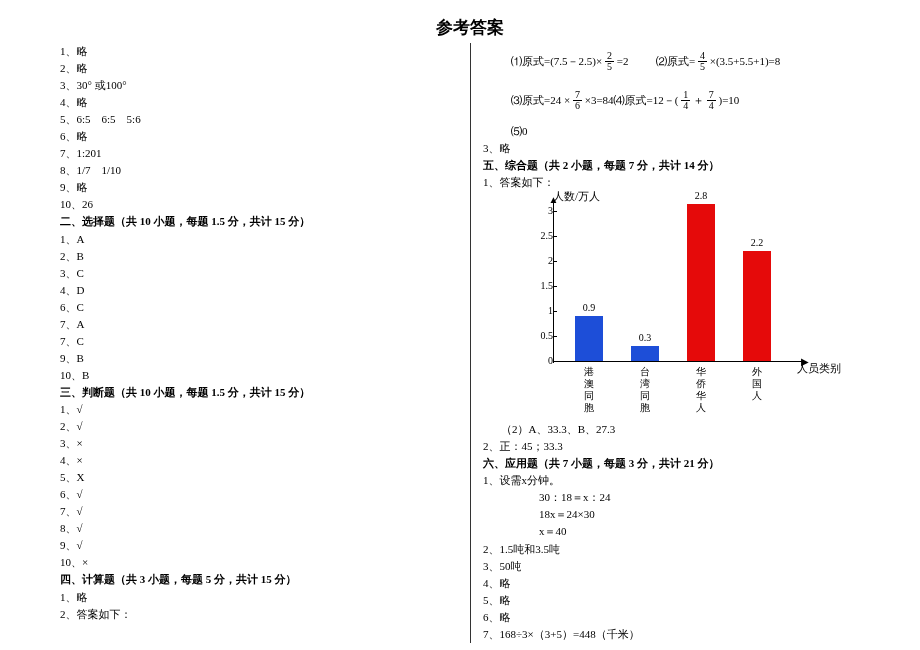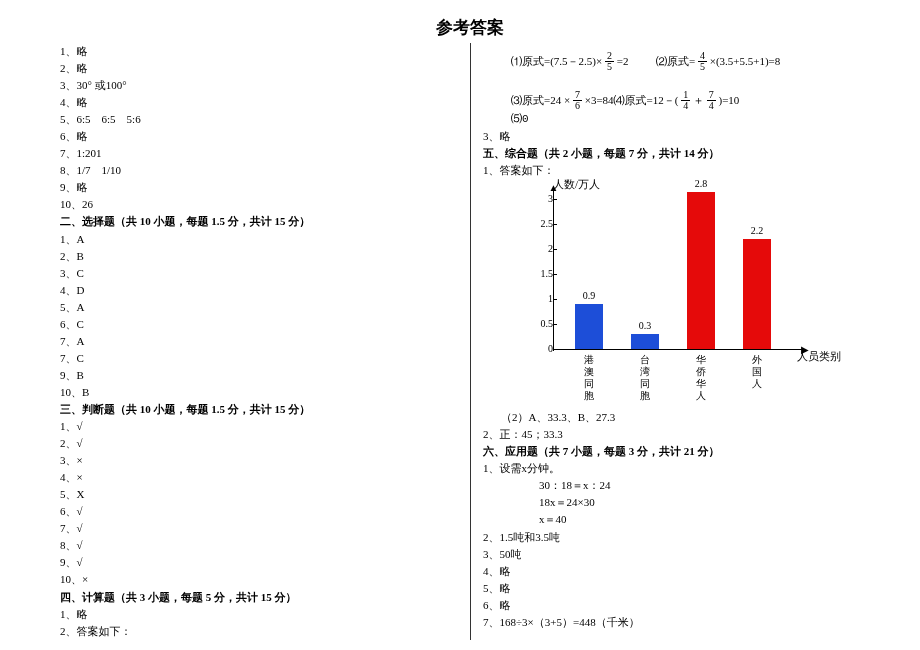--- a/index.html
+++ b/index.html
@@ -101,21 +101,20 @@
       <div class="line">7、1:201</div>
       <div class="line" style="white-space:pre;">8、1/7    1/10</div>
       <div class="line">9、略</div>
       <div class="line">10、26</div>
 
       <div class="line sect">二、选择题（共 10 小题，每题 1.5 分，共计 15 分）</div>
       <div class="line">1、A</div>
       <div class="line">2、B</div>
       <div class="line">3、C</div>
       <div class="line">4、D</div>
-      <div class="line">5、A</div>
       <div class="line">6、C</div>
       <div class="line">7、A</div>
       <div class="line">7、C</div>
       <div class="line">9、B</div>
       <div class="line">10、B</div>
 
       <div class="line sect">三、判断题（共 10 小题，每题 1.5 分，共计 15 分）</div>
       <div class="line">1、√</div>
       <div class="line">2、√</div>
       <div class="line">3、×</div>
@@ -147,21 +146,21 @@
       <div class="line" style="padding-left:28px; margin-top:18px;">
         <span class="eq">⑶原式=24 ×</span>
         <span class="frac"><span class="n">7</span><span class="d">6</span></span>
         <span class="eq">×3=84</span><span class="eq">⑷原式=12－(</span>
         <span class="frac"><span class="n">1</span><span class="d">4</span></span>
         <span class="eq">＋</span>
         <span class="frac"><span class="n">7</span><span class="d">4</span></span>
         <span class="eq">)=10</span>
       </div>
 
-      <div class="line" style="padding-left:28px; margin-top:0;font-family:Liberation Mono, monospace;">⑸0</div>
+      <div class="line" style="padding-left:28px; margin-top:12px;">⑸0</div>
       <div class="line">3、略</div>
 
       <div class="line sect">五、综合题（共 2 小题，每题 7 分，共计 14 分）</div>
       <div class="line">1、答案如下：</div>
 
       <div class="chart">
         <div class="ylabel">人数/万人</div>
         <div class="arrowY">▲</div>
         <div class="yaxis"></div>
         <div class="xaxis"></div>

